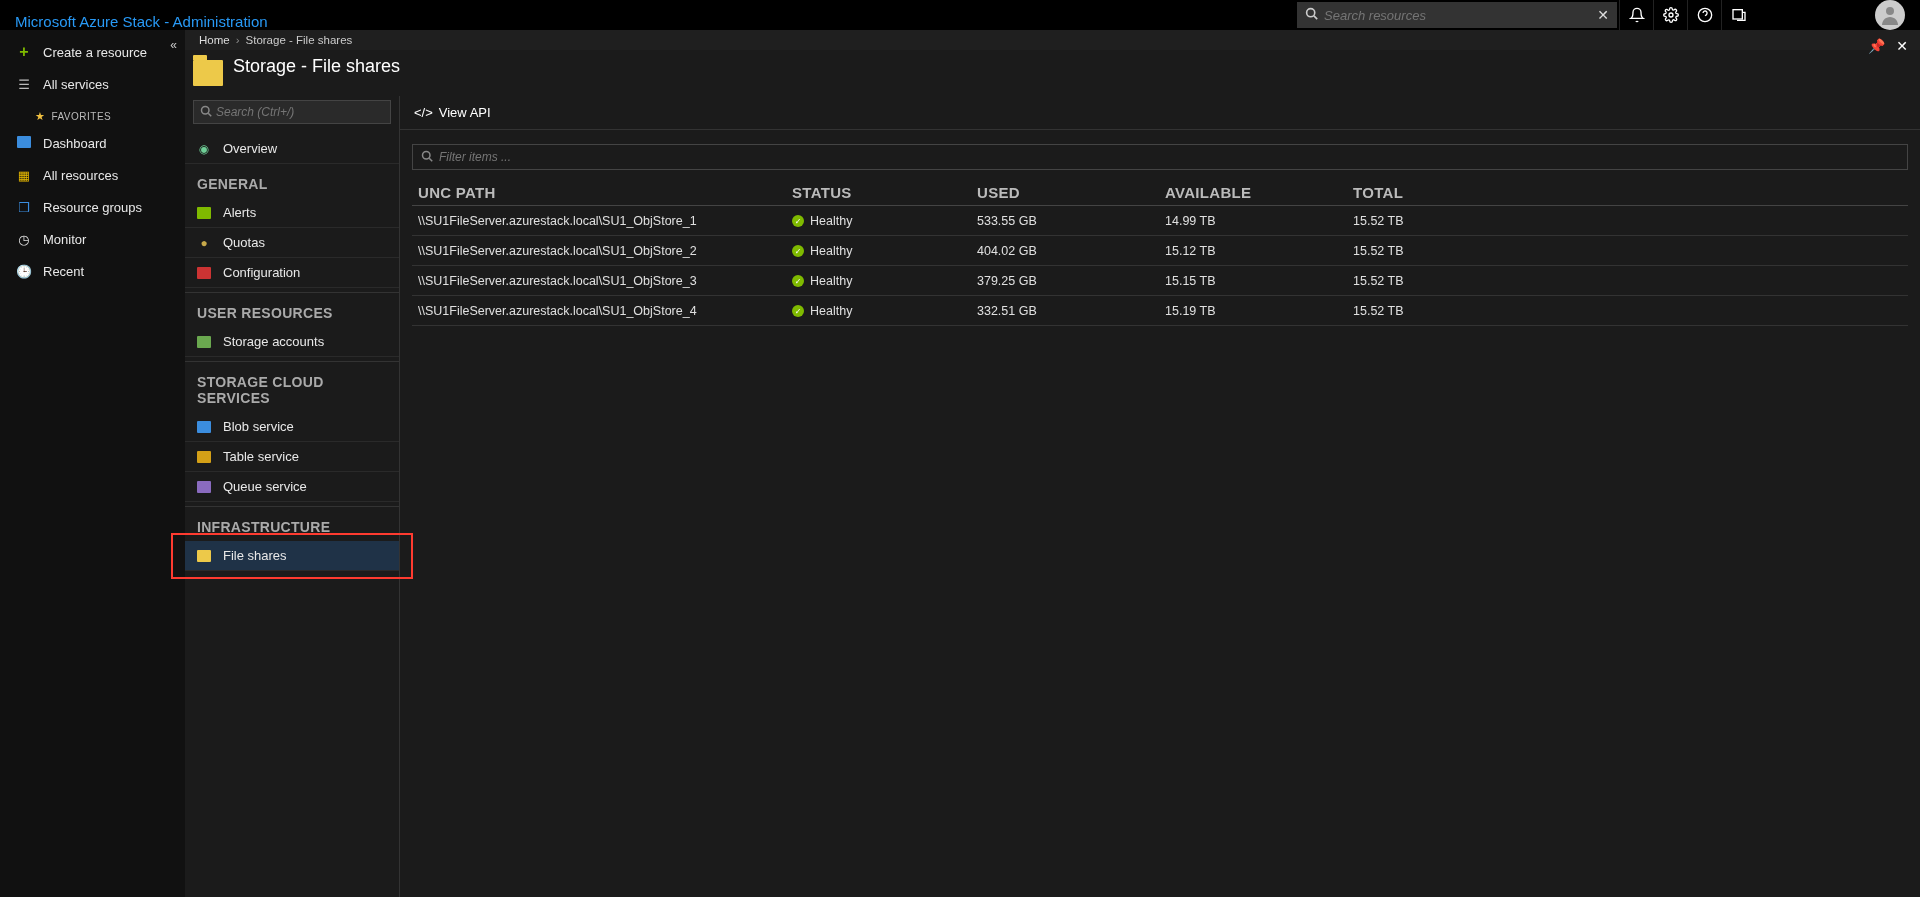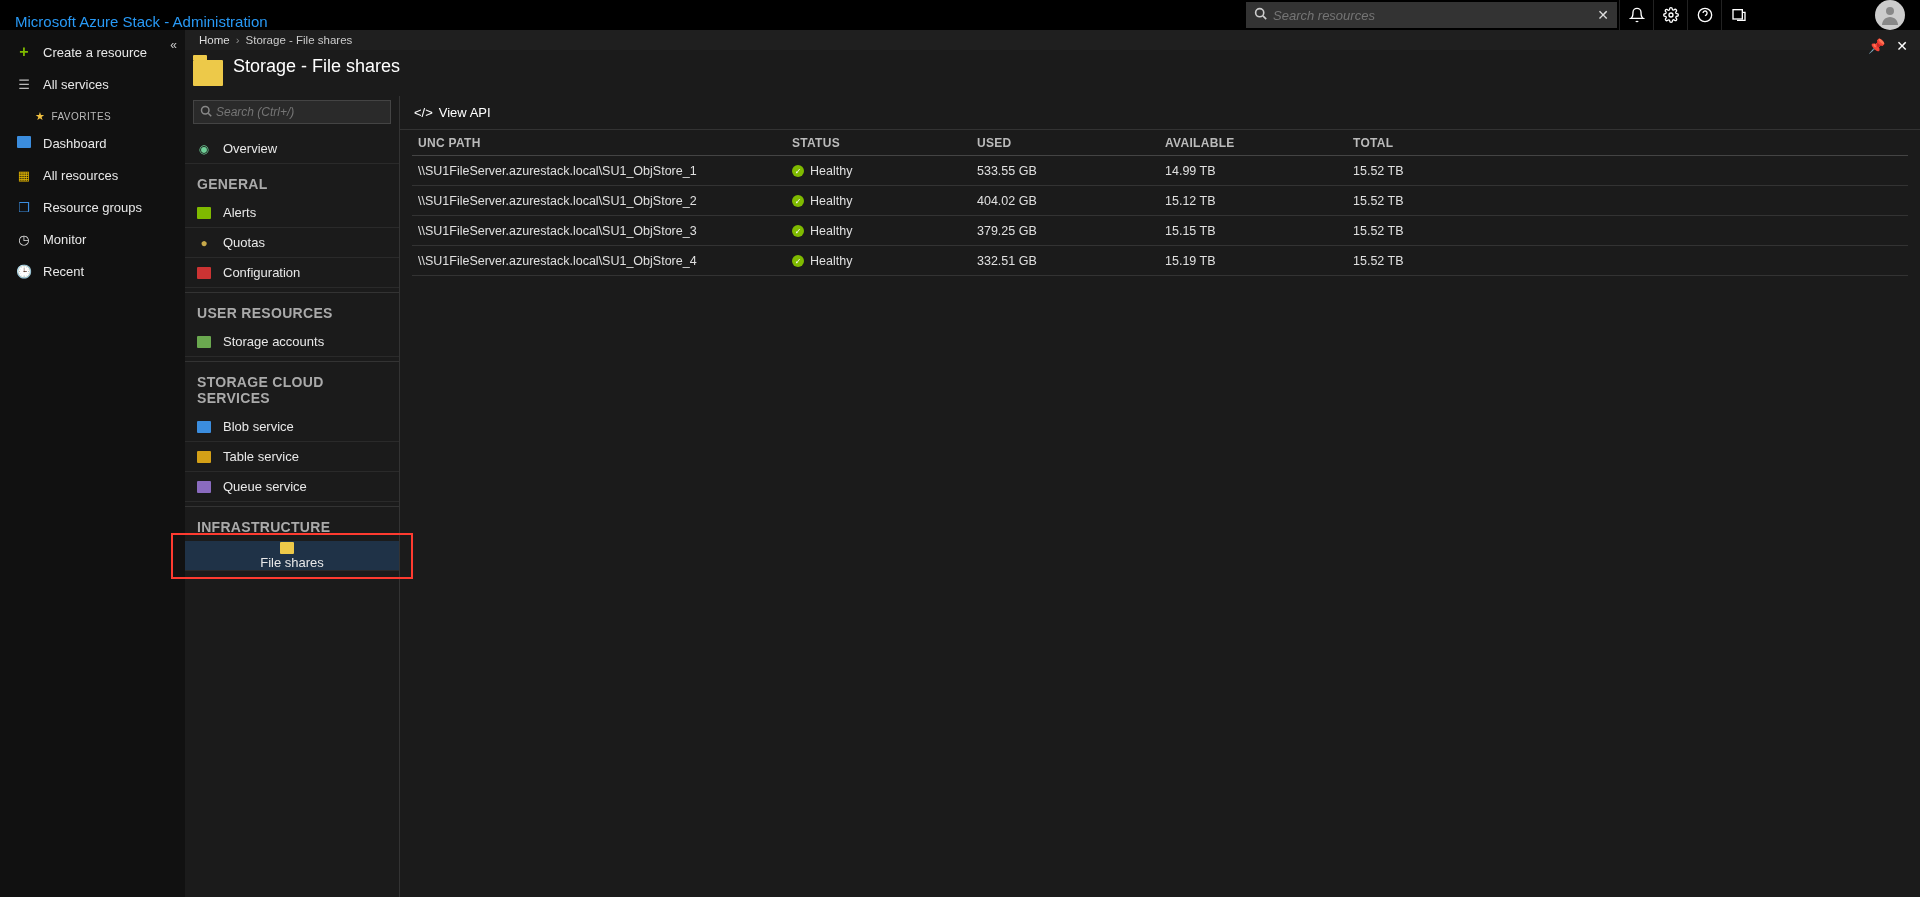--- a/index.html
+++ b/index.html
@@ -28,21 +28,21 @@
     color: #2899f5;
     font-size: 15px;
     font-weight: 400;
   }
   .top-right {
     display: flex;
     align-items: center;
     gap: 0;
   }
   .search-box {
-    width: 371px;
+    width: 320px;
     height: 26px;
     background: #333;
     display: flex;
     align-items: center;
     padding: 0 8px;
     margin-right: 2px;
   }
   .search-box input {
     background: transparent;
     border: none;
@@ -246,21 +246,20 @@
     height: 16px;
     margin-right: 10px;
     display: flex;
     align-items: center;
     justify-content: center;
     font-size: 12px;
   }
   .menu-item.selected {
     background: #1f3247;
     position: relative;
-    flex-direction: column;
   }
   .highlight-box {
     position: absolute;
     border: 2px solid #ff3b30;
     pointer-events: none;
   }
   .blade-right {
     flex: 1;
     padding: 0;
   }
@@ -300,21 +299,21 @@
   .fs-table {
     width: calc(100% - 24px);
     margin: 0 12px;
   }
   .fs-header {
     display: flex;
     height: 26px;
     align-items: center;
     border-bottom: 1px solid #444;
     color: #bbb;
-    font-size: 12px;
+    font-size: 15px;
     font-weight: 700;
     letter-spacing: 0.3px;
   }
   .fs-row {
     display: flex;
     height: 30px;
     align-items: center;
     border-bottom: 1px solid #333;
     font-size: 12.5px;
     cursor: pointer;
@@ -526,20 +525,29 @@
       </div>
 
       <div class="blade-right">
         <div class="toolbar">
           <div class="toolbar-btn">
             <span>&lt;/&gt;</span>
             <span>View API</span>
           </div>
         </div>
 
+        <div class="filter-box">
+          <span style="color:#888;margin-right:6px">
+            <svg width="12" height="12" viewBox="0 0 16 16" fill="none" stroke="#888" stroke-width="2">
+                <circle cx="7" cy="7" r="5"></circle>
+                <line x1="11" y1="11" x2="15" y2="15"></line>
+              </svg>
+          </span>
+          <input placeholder="Filter items ..." style="">
+        </div>
 
         <div class="fs-table">
           <div class="fs-header">
             <div class="col-unc">UNC PATH</div>
             <div class="col-status">STATUS</div>
             <div class="col-used">USED</div>
             <div class="col-avail">AVAILABLE</div>
             <div class="col-total">TOTAL</div>
           </div>
           <div id="table-body">

